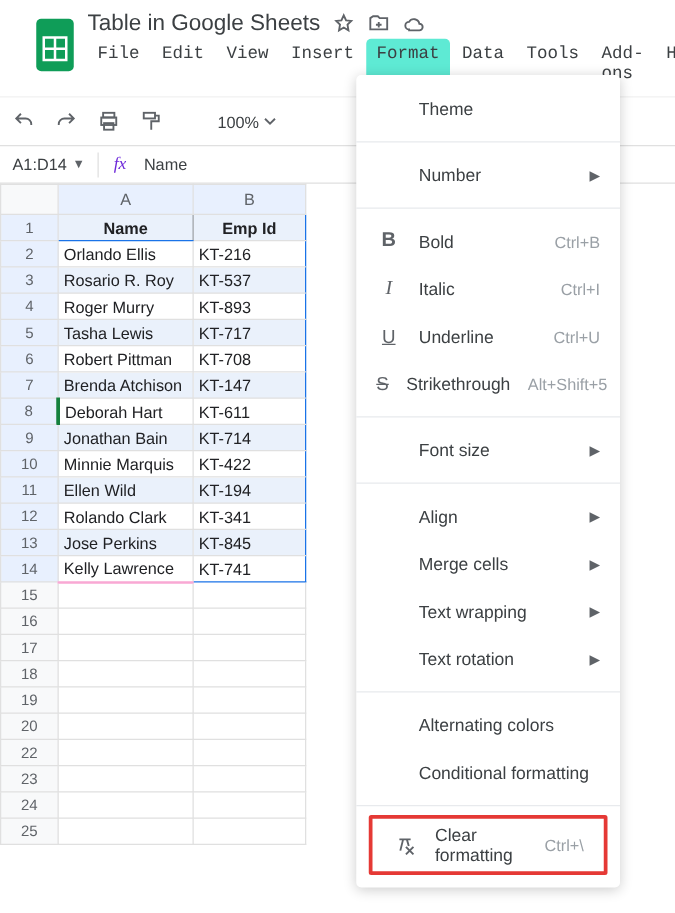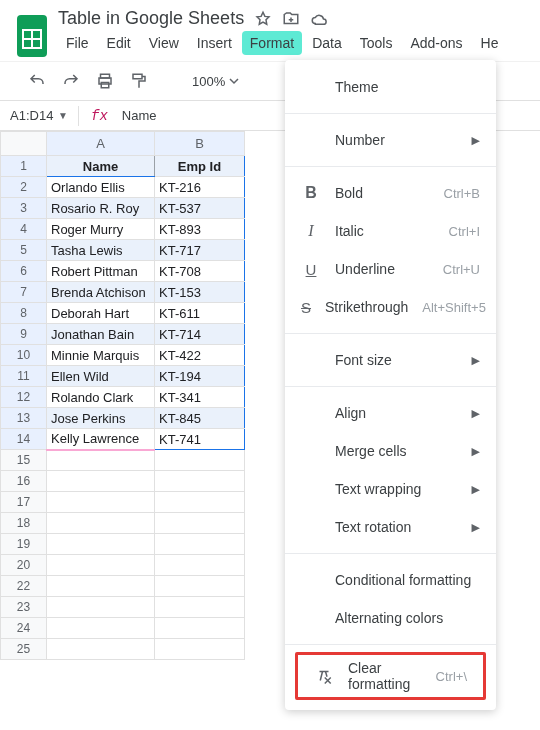--- a/index.html
+++ b/index.html
@@ -1,40 +1,40 @@
 <!DOCTYPE html>
 <html><head>
 <meta charset="utf-8">
 <style>
   * { box-sizing: border-box; margin: 0; padding: 0; font-family: Arial, "Helvetica Neue", sans-serif; }
   body { width: 540px; height: 730px; overflow: hidden; background: #fff; color: #3c4043; position: relative; }
 
   
-  .title-area { display: flex; align-items: flex-start; padding: 8px 8px 0 8px; }
+  .title-area { display: flex; align-items: flex-start; padding: 8px 8px 0 8px; margin-left: 12px; }
   .logo { width: 36px; height: 48px; margin: 4px 8px 0 6px; }
   .title-col { flex: 1; }
   .title-row { display: flex; align-items: center; gap: 10px; }
   .doc-title { font-size: 18px; color: #3c4043; letter-spacing: 0; }
   .title-icon { color: #5f6368; width: 18px; height: 18px; display:inline-flex; align-items:center; justify-content:center; }
   .menu-row { display: flex; gap: 2px; padding: 2px 0 6px 0; }
-  .menu-item { font-size: 14px; color: #3c4043; padding: 4px 8px; border-radius: 4px; cursor: pointer; }
+  .menu-item { font-size: 14px; color: #3c4043; padding: 4px 8px; border-radius: 4px; cursor: pointer; font-family: Liberation Mono, monospace; }
   .menu-item.active { background: #5eead4; }
 
   
-  .toolbar { display: flex; align-items: center; padding: 6px 24px; border-bottom: 1px solid #e0e0e0; border-top: 1px solid #f1f1f1; gap: 8px; }
+  .toolbar { display: flex; align-items: center; padding: 6px 6px; border-bottom: 1px solid #e0e0e0; border-top: 1px solid #f1f1f1; gap: 8px; }
   .tb-btn { width: 26px; height: 26px; display:flex; align-items:center; justify-content:center; color:#5f6368; border-radius:4px; cursor:pointer; }
   .tb-sep { width:18px; }
   .zoom { font-size: 13px; color:#3c4043; display:flex; align-items:center; gap:4px; padding:0 6px; cursor:pointer; }
 
   
   .fx-row { display:flex; align-items:center; border-bottom:1px solid #e0e0e0; height:30px; }
   .namebox { width:72px; padding:0 4px 0 10px; font-size:13px; color:#3c4043; display:flex; align-items:center; justify-content:space-between; }
   .namebox .dd { color:#5f6368; font-size:10px; }
   .fx-sep { width:1px; height:20px; background:#e0e0e0; margin:0 6px; }
-  .fx-sym { font-style: italic; font-family: Liberation Mono, monospace; color:#be185d; font-size:14px; padding:0 6px; }
+  .fx-sym { font-style: italic; font-family: Liberation Serif, serif; color:#6d28d9; font-size:14px; padding:0 6px; }
   .fx-val { font-size:13px; color:#3c4043; padding-left:8px; }
 
   
   .grid-wrap { position:relative; }
   table.grid { border-collapse: collapse; font-size: 13px; color:#202124; }
   .grid th, .grid td { border:1px solid #e0e0e0; }
   .corner { width:46px; height:24px; background:#f8f9fa; border-top:none; border-left:none; }
   .colhdr { background:#f8f9fa; text-align:center; font-weight:400; color:#5f6368; height:24px; width:108px; }
   .rowhdr { background:#f8f9fa; text-align:center; font-weight:400; color:#5f6368; width:46px; height:21px; font-size:12px; }
   .cell { padding:0 4px; height:21px; white-space:nowrap; overflow:hidden; }
@@ -185,25 +185,25 @@
           <td class="cell band" style="border-right:1px solid #1a73e8;">KT-717</td>
         </tr>
         <tr>
           <th class="rowhdr selband">6</th>
           <td class="cell " style="border-left:1px solid #1a73e8;">Robert Pittman</td>
           <td class="cell " style="border-right:1px solid #1a73e8;">KT-708</td>
         </tr>
         <tr>
           <th class="rowhdr selband">7</th>
           <td class="cell band" style="border-left:1px solid #1a73e8;">Brenda Atchison</td>
-          <td class="cell band" style="border-right:1px solid #1a73e8;">KT-153</td>
+          <td class="cell band" style="border-right:1px solid #1a73e8;">KT-147</td>
         </tr>
         <tr>
           <th class="rowhdr selband">8</th>
-          <td class="cell " style="border-left:1px solid #15803d;">Deborah Hart</td>
+          <td class="cell " style="border-left:3px solid #15803d;">Deborah Hart</td>
           <td class="cell " style="border-right:1px solid #1a73e8;">KT-611</td>
         </tr>
         <tr>
           <th class="rowhdr selband">9</th>
           <td class="cell band" style="border-left:1px solid #1a73e8;">Jonathan Bain</td>
           <td class="cell band" style="border-right:1px solid #1a73e8;">KT-714</td>
         </tr>
         <tr>
           <th class="rowhdr selband">10</th>
           <td class="cell " style="border-left:1px solid #1a73e8;">Minnie Marquis</td>
@@ -340,24 +340,24 @@
   <div class="dd-item indent">
      <span class="dd-label">Text wrapping</span>
      <span class="dd-arrow">▶</span>
   </div>
   <div class="dd-item indent">
      <span class="dd-label">Text rotation</span>
      <span class="dd-arrow">▶</span>
   </div>
   <div class="dd-sep"></div>
   <div class="dd-item indent">
+     <span class="dd-label">Alternating colors</span>
+  </div>
+  <div class="dd-item indent">
      <span class="dd-label">Conditional formatting</span>
-  </div>
-  <div class="dd-item indent">
-     <span class="dd-label">Alternating colors</span>
   </div>
   <div class="dd-sep"></div>
   <div class="highlight-box">
     <div class="dd-item">
        <span class="dd-icon">
          <svg width="18" height="18" viewBox="0 0 24 24">
             <path d="M6 6h12M10 6l-3 12M14 6l2 7" stroke="#5f6368" stroke-width="2" fill="none"></path>
             <line x1="13" y1="14" x2="21" y2="22" stroke="#5f6368" stroke-width="2"></line>
             <line x1="21" y1="14" x2="13" y2="22" stroke="#5f6368" stroke-width="2"></line>
           </svg>

